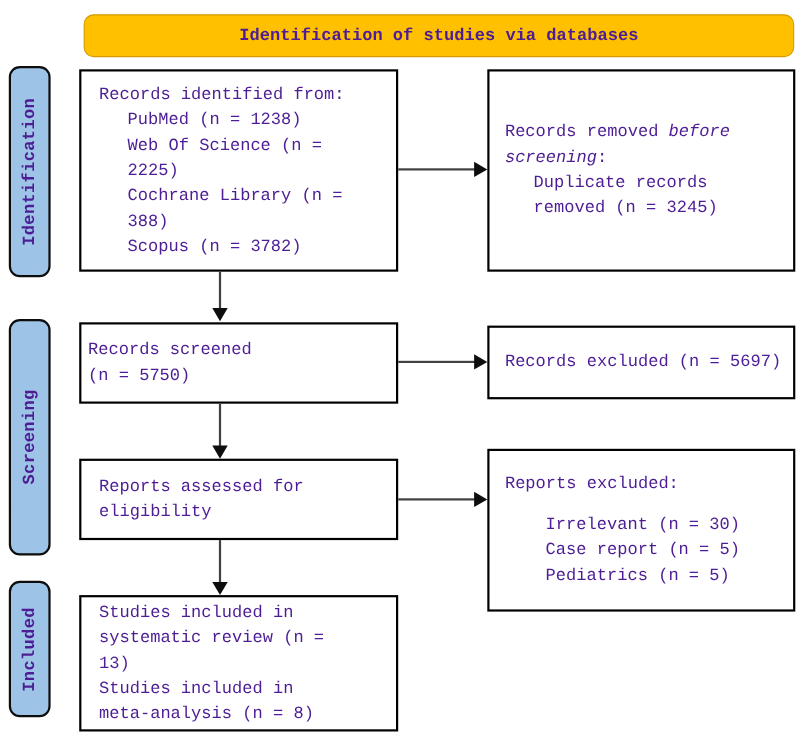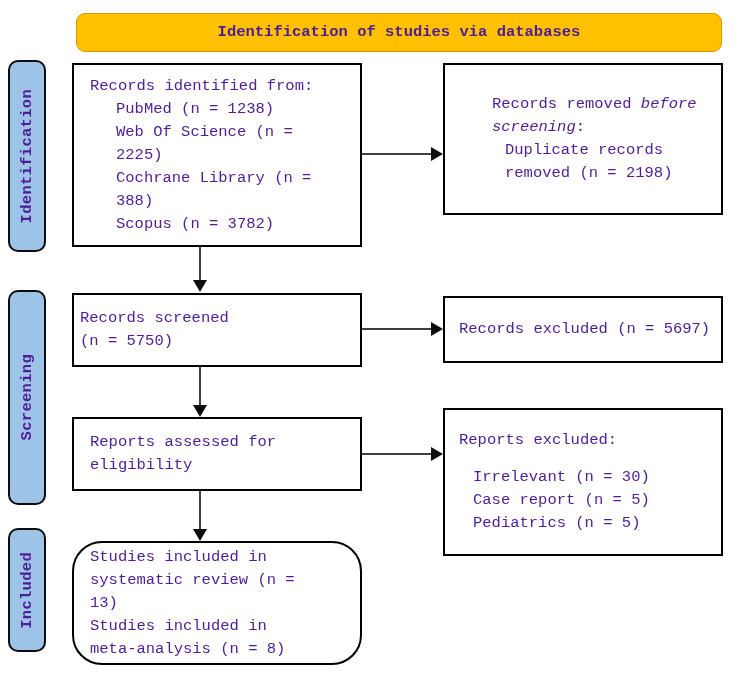--- a/index.html
+++ b/index.html
@@ -26,30 +26,30 @@
   }
   #pill-identification { top:60px;  height:192px; }
   #pill-screening      { top:290px; height:215px; }
   #pill-included       { top:528px; height:124px; }
 
   .box {
     position:absolute; background:#ffffff; border:2.5px solid var(--box-border,#000000);
     box-sizing:border-box; display:flex; flex-direction:column; justify-content:center;
   }
   #box-identified   { left:72px;  top:63px;  width:290px; height:184px; padding:4px 17px 4px 16px; }
-  #box-removed      { left:443px; top:63px;  width:280px; height:152px; padding:4px 4px 4px 14px;align-items:flex-end; }
+  #box-removed      { left:443px; top:63px;  width:280px; height:184px; padding:4px 4px 4px 14px; }
   #box-screened     { left:72px;  top:293px; width:290px; height:74px;  padding:2px 6px 2px 6px; }
   #box-rec-excluded { left:443px; top:296px; width:280px; height:67px;  padding:2px 4px 2px 14px; }
   #box-assessed     { left:72px;  top:417px; width:290px; height:74px;  padding:2px 6px 2px 16px; }
   #box-rep-excluded { left:443px; top:408px; width:280px; height:148px; padding:4px 4px 4px 14px; }
-  #box-included     { left:72px;  top:541px; width:290px; height:124px; padding:4px 6px 4px 16px;border-radius:30px; }
+  #box-included     { left:72px;  top:541px; width:290px; height:124px; padding:4px 6px 4px 16px; }
 
   .indent  { padding-left:26px; }
   .indent2 { margin-left:26px; width:212px; }
-  .indent3 { margin-left:14px; }
+  .indent3 { margin-left:37px; }
   .gap-top { margin-top:14px; }
   .wrap225 { width:225px; }
   em { font-style:italic; }
 
   .arrow-h { position:absolute; height:14px; }
   .arrow-h .line { position:absolute; left:0; top:6px; height:2px; background:var(--arrow-line,#404040); }
   .arrow-h .head {
     position:absolute; right:0; top:0; width:0; height:0;
     border-top:7px solid transparent; border-bottom:7px solid transparent;
     border-left:12px solid var(--arrow-head,#0d0d0d);
@@ -92,21 +92,21 @@
   <div class="box" id="box-identified">
     <div>Records identified from:</div>
     <div class="indent">PubMed (n = 1238)</div>
     <div class="indent">Web Of Science (n = 2225)</div>
     <div class="indent">Cochrane Library (n = 388)</div>
     <div class="indent">Scopus (n = 3782)</div>
   </div>
 
   <div class="box" id="box-removed">
     <div class="wrap225"><span>Records removed </span><em>before screening</em><span>:</span></div>
-    <div class="indent2">Duplicate records removed (n = 2198)</div>
+    <div class="indent2">Duplicate records removed (n = 3245)</div>
   </div>
 
   <div class="box" id="box-screened">
     <div>Records screened</div>
     <div>(n = 5750)</div>
   </div>
 
   <div class="box" id="box-rec-excluded">
     <div>Records excluded (n = 5697)</div>
   </div>

